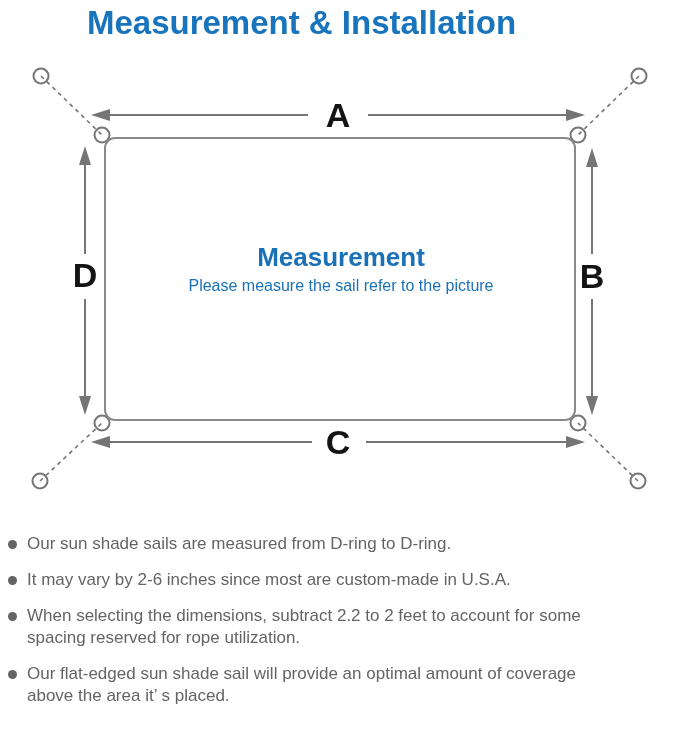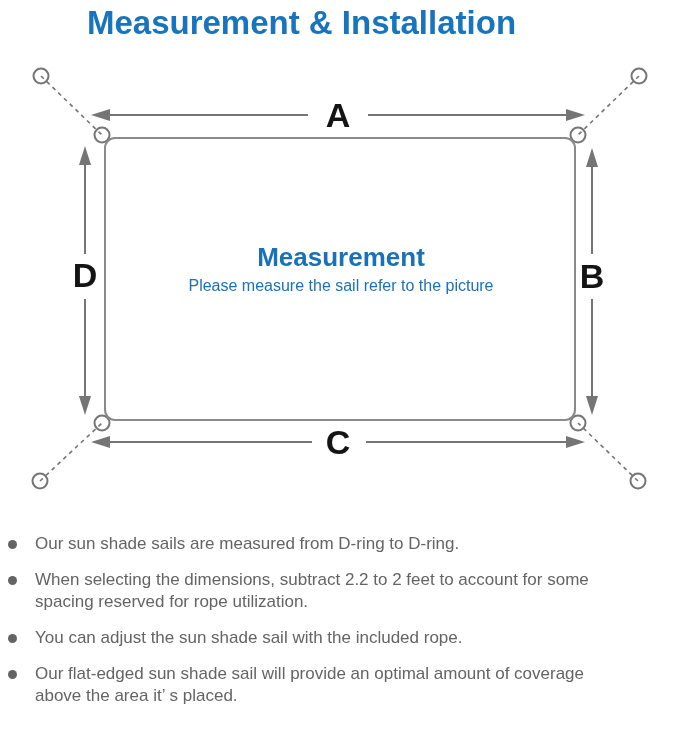--- a/index.html
+++ b/index.html
@@ -56,21 +56,20 @@
     margin: 0;
     padding: 25px 6px 0 8px;
   }
   .note-item {
     display: flex;
     align-items: flex-start;
     margin-bottom: 14px;
     color: var(--note-gray, #646464);
     font-size: 17px;
     line-height: 22px;
-    gap: 8px;
   }
   .note-bullet {
     flex: 0 0 auto;
     width: 9px;
     height: 9px;
     border-radius: 50%;
     background: var(--note-gray, #646464);
     margin: 7px 10px 0 0;
   }
   .note-text {
@@ -131,25 +130,25 @@
     <text class="center-caption" x="341" y="233" text-anchor="middle">Please measure the sail refer to the picture</text>
   </svg>
 
   <ul class="notes">
     <li class="note-item">
       <span class="note-bullet"></span>
       <span class="note-text">Our sun shade sails are measured from D-ring to D-ring.</span>
     </li>
     <li class="note-item">
       <span class="note-bullet"></span>
-      <span class="note-text">When selecting the dimensions, subtract 2.2 to 2 feet to account for some spacing reserved for rope utilization.</span>
+      <span class="note-text">It may vary by 2-6 inches since most are custom-made in U.S.A.</span>
     </li>
     <li class="note-item">
       <span class="note-bullet"></span>
-      <span class="note-text">You can adjust the sun shade sail with the included rope.</span>
+      <span class="note-text">When selecting the dimensions, subtract 2.2 to 2 feet to account for some spacing reserved for rope utilization.</span>
     </li>
     <li class="note-item">
       <span class="note-bullet"></span>
       <span class="note-text">Our flat-edged sun shade sail will provide an optimal amount of coverage above the area it’ s placed.</span>
     </li>
   </ul>
 
 </div>
 
 </body></html>

